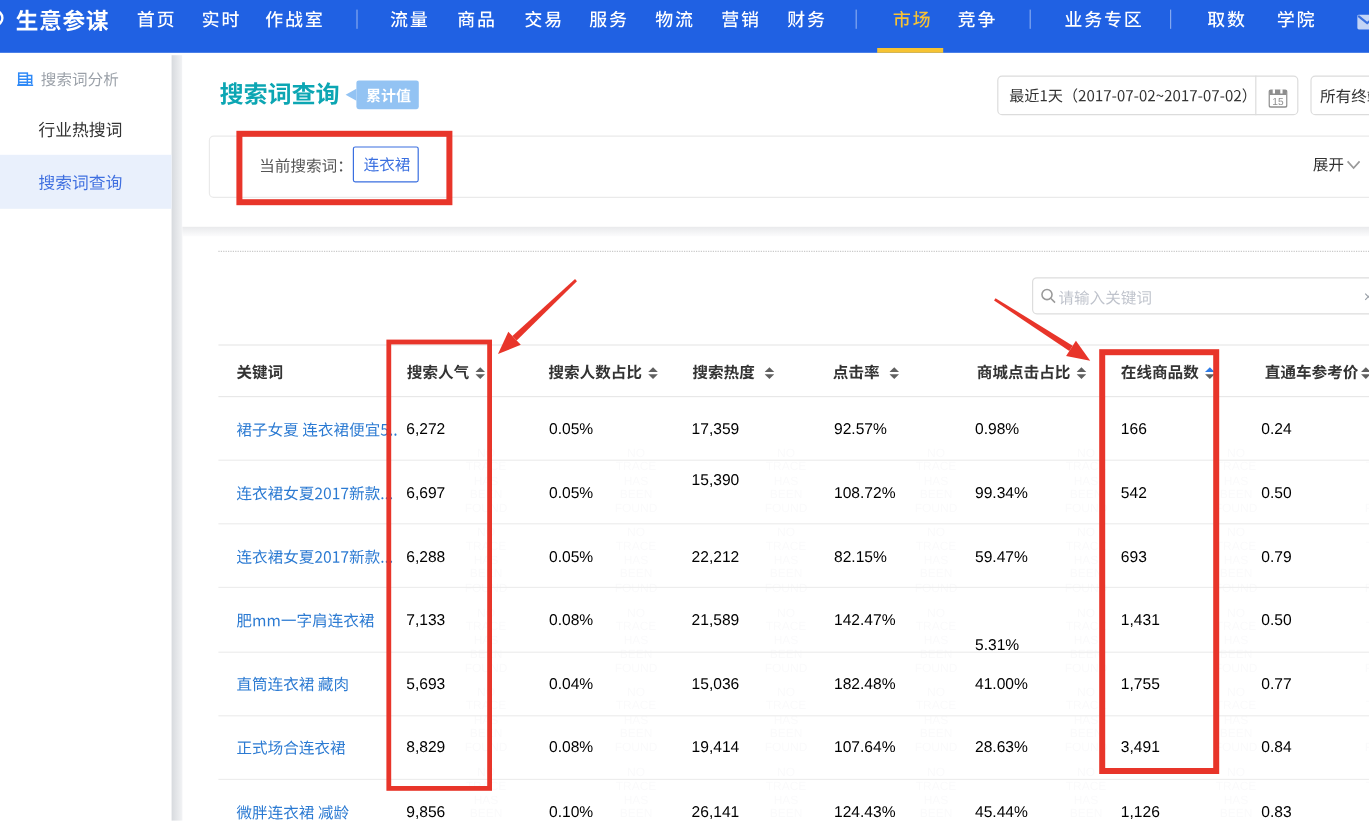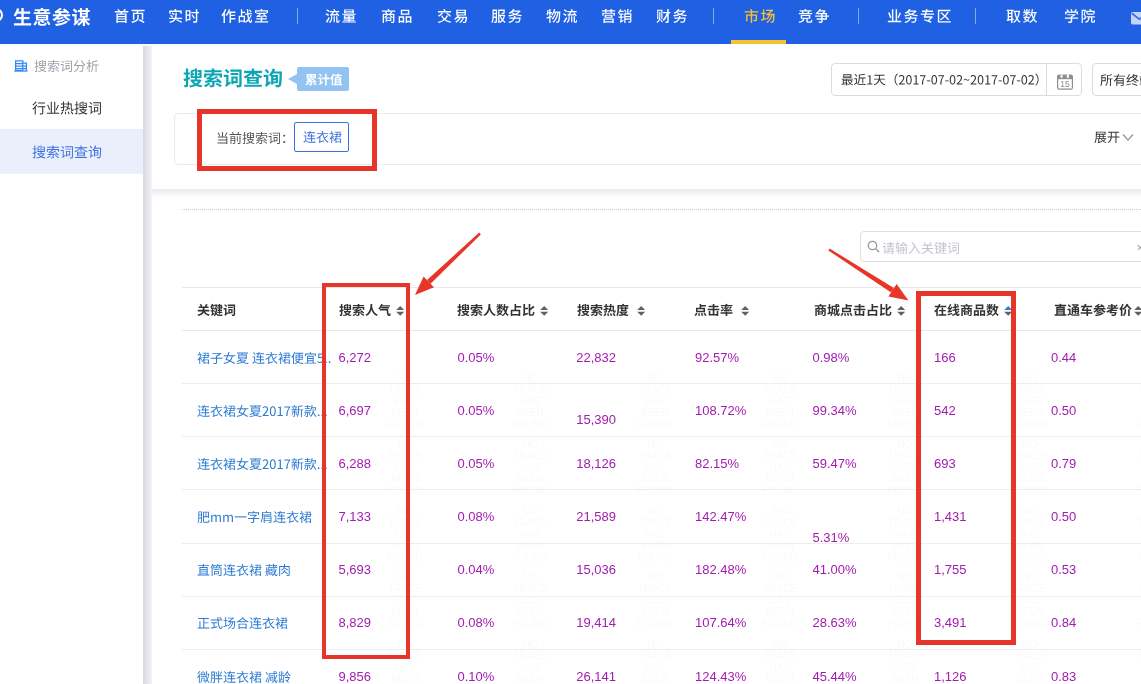--- a/index.html
+++ b/index.html
@@ -20,21 +20,21 @@
 #fbox{position:absolute;left:174px;top:113px;width:990px;height:52px;border:1px solid #eaeaea;border-radius:4px}
 #kwbox{position:absolute;left:294px;top:122px;width:55px;height:30px;border:1px solid #3a6fe0;border-radius:2px}
 #redf{position:absolute;left:196.5px;top:109px;width:180px;height:62px;border:5px solid #e8352a}
 #redc1{position:absolute;left:321.6px;top:283.4px;width:88.4px;height:375.8px;border:4px solid #e8352a}
 #redc2{position:absolute;left:916.3px;top:290.6px;width:100px;height:354.5px;border:5px solid #e8352a}
 #dots{position:absolute;left:182px;top:209px;width:959px;height:1px;border-top:1px dotted #c9c9c9}
 #sbox{position:absolute;left:860px;top:231px;width:292px;height:31px;border:1px solid #ddd;border-radius:4px;background:#fff}
 #thtop{position:absolute;left:182px;top:287px;width:959px;height:1px;background:#e8e8e8}
 #thbot{position:absolute;left:182px;top:329.7px;width:959px;height:1px;background:#e8e8e8}
 .rl{position:absolute;left:182px;width:959px;height:1px;background:#ededed}
-.t{position:absolute;font-size:13px;line-height:16px;color:#a21caf;white-space:pre}
+.t{position:absolute;font-size:13px;line-height:16px;color:#000000;white-space:pre}
 .sa{position:absolute}
 .wm{position:absolute;width:90px;text-align:center;font-size:10px;line-height:11.4px;font-weight:normal;color:rgba(60,60,70,.024)}
 #wmclip{position:absolute;left:152px;top:196px;width:989px;height:488px;overflow:hidden}
 #xclear{position:absolute;left:1136.5px;top:240px;font-size:13px;color:#9aa0a8}
 </style></head><body>
 <svg width="0" height="0" style="position:absolute">
     <defs>
       <path id="gb751f" d="M208 837C173 699 108 562 30 477C60 461 114 425 138 405C171 445 202 495 231 551H439V374H166V258H439V56H51V-61H955V56H565V258H865V374H565V551H904V668H565V850H439V668H284C303 714 319 761 332 809Z"></path>
       <path id="gb610f" d="M286 151V45C286 -50 316 -79 443 -79C469 -79 578 -79 606 -79C699 -79 731 -51 744 62C713 68 666 83 642 99C637 28 631 17 594 17C566 17 477 17 457 17C411 17 402 20 402 47V151ZM728 132C775 76 825 -1 843 -51L947 -4C925 48 872 121 824 174ZM163 165C137 105 90 37 39 -6L138 -65C191 -16 232 57 263 121ZM294 313H709V270H294ZM294 426H709V384H294ZM180 501V195H436L394 155C450 129 519 86 552 56L625 130C600 150 560 175 519 195H828V501ZM370 701H630C624 680 613 654 603 631H398C392 652 381 679 370 701ZM424 840 441 794H115V701H331L257 686C264 670 272 650 277 631H67V538H936V631H725L757 686L675 701H883V794H571C563 817 552 842 541 862Z"></path>
       <path id="gb53c2" d="M612 281C529 225 364 183 226 164C251 139 278 101 292 72C444 102 608 153 712 231ZM730 180C620 78 394 32 157 14C179 -14 203 -59 214 -92C475 -61 704 -4 842 129ZM171 574C198 583 231 587 362 593C352 571 342 550 330 530H47V424H254C192 355 114 300 23 262C50 240 95 192 113 168C172 198 226 234 276 278C293 260 308 240 319 225C419 247 545 289 631 340L533 394C485 367 402 342 324 324C354 355 381 388 405 424H601C674 316 783 222 897 168C915 198 951 242 978 265C889 299 803 357 739 424H958V530H467C478 552 488 575 497 599L755 609C777 589 796 570 810 553L912 621C855 684 741 769 654 825L559 765C587 746 617 724 647 701L367 694C421 727 474 764 522 803L414 862C344 793 245 732 213 715C183 698 160 687 136 683C148 652 165 597 171 574Z"></path>
@@ -261,53 +261,53 @@
 <div id="thtop"></div>
 <div id="thbot"></div>
 <div class="rl" style="top:383.1px"></div>
 <div class="rl" style="top:436.3px"></div>
 <div class="rl" style="top:489.4px"></div>
 <div class="rl" style="top:542.6px"></div>
 <div class="rl" style="top:595.7px"></div>
 <div class="rl" style="top:648.9px"></div>
 <div class="t" style="left:338.5px;top:349.8px">6,272</div>
 <div class="t" style="left:457.5px;top:349.8px">0.05%</div>
-<div class="t" style="left:576.3px;top:349.8px">22,832</div>
+<div class="t" style="left:576.3px;top:349.8px">17,359</div>
 <div class="t" style="left:695.0px;top:349.8px">92.57%</div>
 <div class="t" style="left:812.5px;top:349.8px">0.98%</div>
 <div class="t" style="left:934.0px;top:349.8px">166</div>
-<div class="t" style="left:1051.0px;top:349.8px">0.44</div>
+<div class="t" style="left:1051.0px;top:349.8px">0.24</div>
 <div class="t" style="left:338.5px;top:402.9px">6,697</div>
 <div class="t" style="left:457.5px;top:402.9px">0.05%</div>
-<div class="t" style="left:576.3px;top:412px">15,390</div>
+<div class="t" style="left:576.3px;top:392px">15,390</div>
 <div class="t" style="left:695.0px;top:402.9px">108.72%</div>
 <div class="t" style="left:812.5px;top:402.9px">99.34%</div>
 <div class="t" style="left:934.0px;top:402.9px">542</div>
 <div class="t" style="left:1051.0px;top:402.9px">0.50</div>
 <div class="t" style="left:338.5px;top:456.0px">6,288</div>
 <div class="t" style="left:457.5px;top:456.0px">0.05%</div>
-<div class="t" style="left:576.3px;top:456.0px">18,126</div>
+<div class="t" style="left:576.3px;top:456.0px">22,212</div>
 <div class="t" style="left:695.0px;top:456.0px">82.15%</div>
 <div class="t" style="left:812.5px;top:456.0px">59.47%</div>
 <div class="t" style="left:934.0px;top:456.0px">693</div>
 <div class="t" style="left:1051.0px;top:456.0px">0.79</div>
 <div class="t" style="left:338.5px;top:509.2px">7,133</div>
 <div class="t" style="left:457.5px;top:509.2px">0.08%</div>
 <div class="t" style="left:576.3px;top:509.2px">21,589</div>
 <div class="t" style="left:695.0px;top:509.2px">142.47%</div>
 <div class="t" style="left:812.5px;top:530px">5.31%</div>
 <div class="t" style="left:934.0px;top:509.2px">1,431</div>
 <div class="t" style="left:1051.0px;top:509.2px">0.50</div>
 <div class="t" style="left:338.5px;top:562.3px">5,693</div>
 <div class="t" style="left:457.5px;top:562.3px">0.04%</div>
 <div class="t" style="left:576.3px;top:562.3px">15,036</div>
 <div class="t" style="left:695.0px;top:562.3px">182.48%</div>
 <div class="t" style="left:812.5px;top:562.3px">41.00%</div>
 <div class="t" style="left:934.0px;top:562.3px">1,755</div>
-<div class="t" style="left:1051.0px;top:562.3px">0.53</div>
+<div class="t" style="left:1051.0px;top:562.3px">0.77</div>
 <div class="t" style="left:338.5px;top:615.4px">8,829</div>
 <div class="t" style="left:457.5px;top:615.4px">0.08%</div>
 <div class="t" style="left:576.3px;top:615.4px">19,414</div>
 <div class="t" style="left:695.0px;top:615.4px">107.64%</div>
 <div class="t" style="left:812.5px;top:615.4px">28.63%</div>
 <div class="t" style="left:934.0px;top:615.4px">3,491</div>
 <div class="t" style="left:1051.0px;top:615.4px">0.84</div>
 <div class="t" style="left:338.5px;top:668.6px">9,856</div>
 <div class="t" style="left:457.5px;top:668.6px">0.10%</div>
 <div class="t" style="left:576.3px;top:668.6px">26,141</div>

